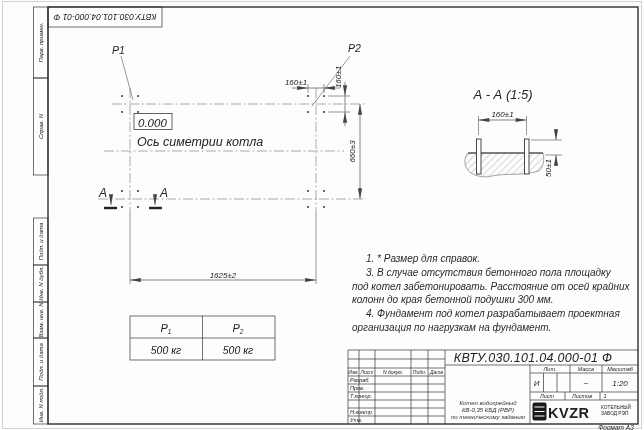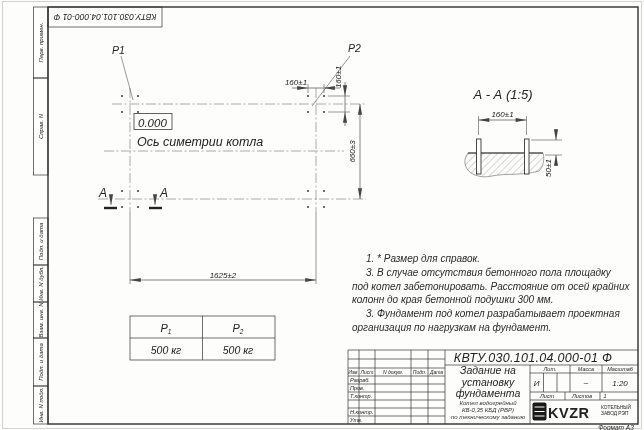--- a/index.html
+++ b/index.html
@@ -251,23 +251,22 @@
       <text class="tu" font-size="4.8" x="601" y="415" fill="#333">ЗАВОД РЭП</text>
     </g>
   </g>
 
   <text class="t" font-size="6.5" text-anchor="middle" x="616" y="429.5">Формат А3</text>
 </svg>
 
 <div class="notes">
   <p>1. * Размер для справок.</p>
   <p>3. В случае отсутствия бетонного пола площадку под котел забетонировать. Расстояние от осей крайних колонн до края бетонной подушки 300 мм.</p>
-  <p>3. Фундамент под котел разрабатывает проектная организация по нагрузкам на фундамент.</p>
+  <p>4. Фундамент под котел разрабатывает проектная организация по нагрузкам на фундамент.</p>
 </div>
 
-<div class="tb-title">Задание на установку фундамента</div>
 <div class="tb-sub">
   <div>Котел водогрейный</div>
   <div>КВ-0,35 КБД (РВР)</div>
   <div>по техническому заданию</div>
 </div>
 
 </div>
 
 </body></html>

